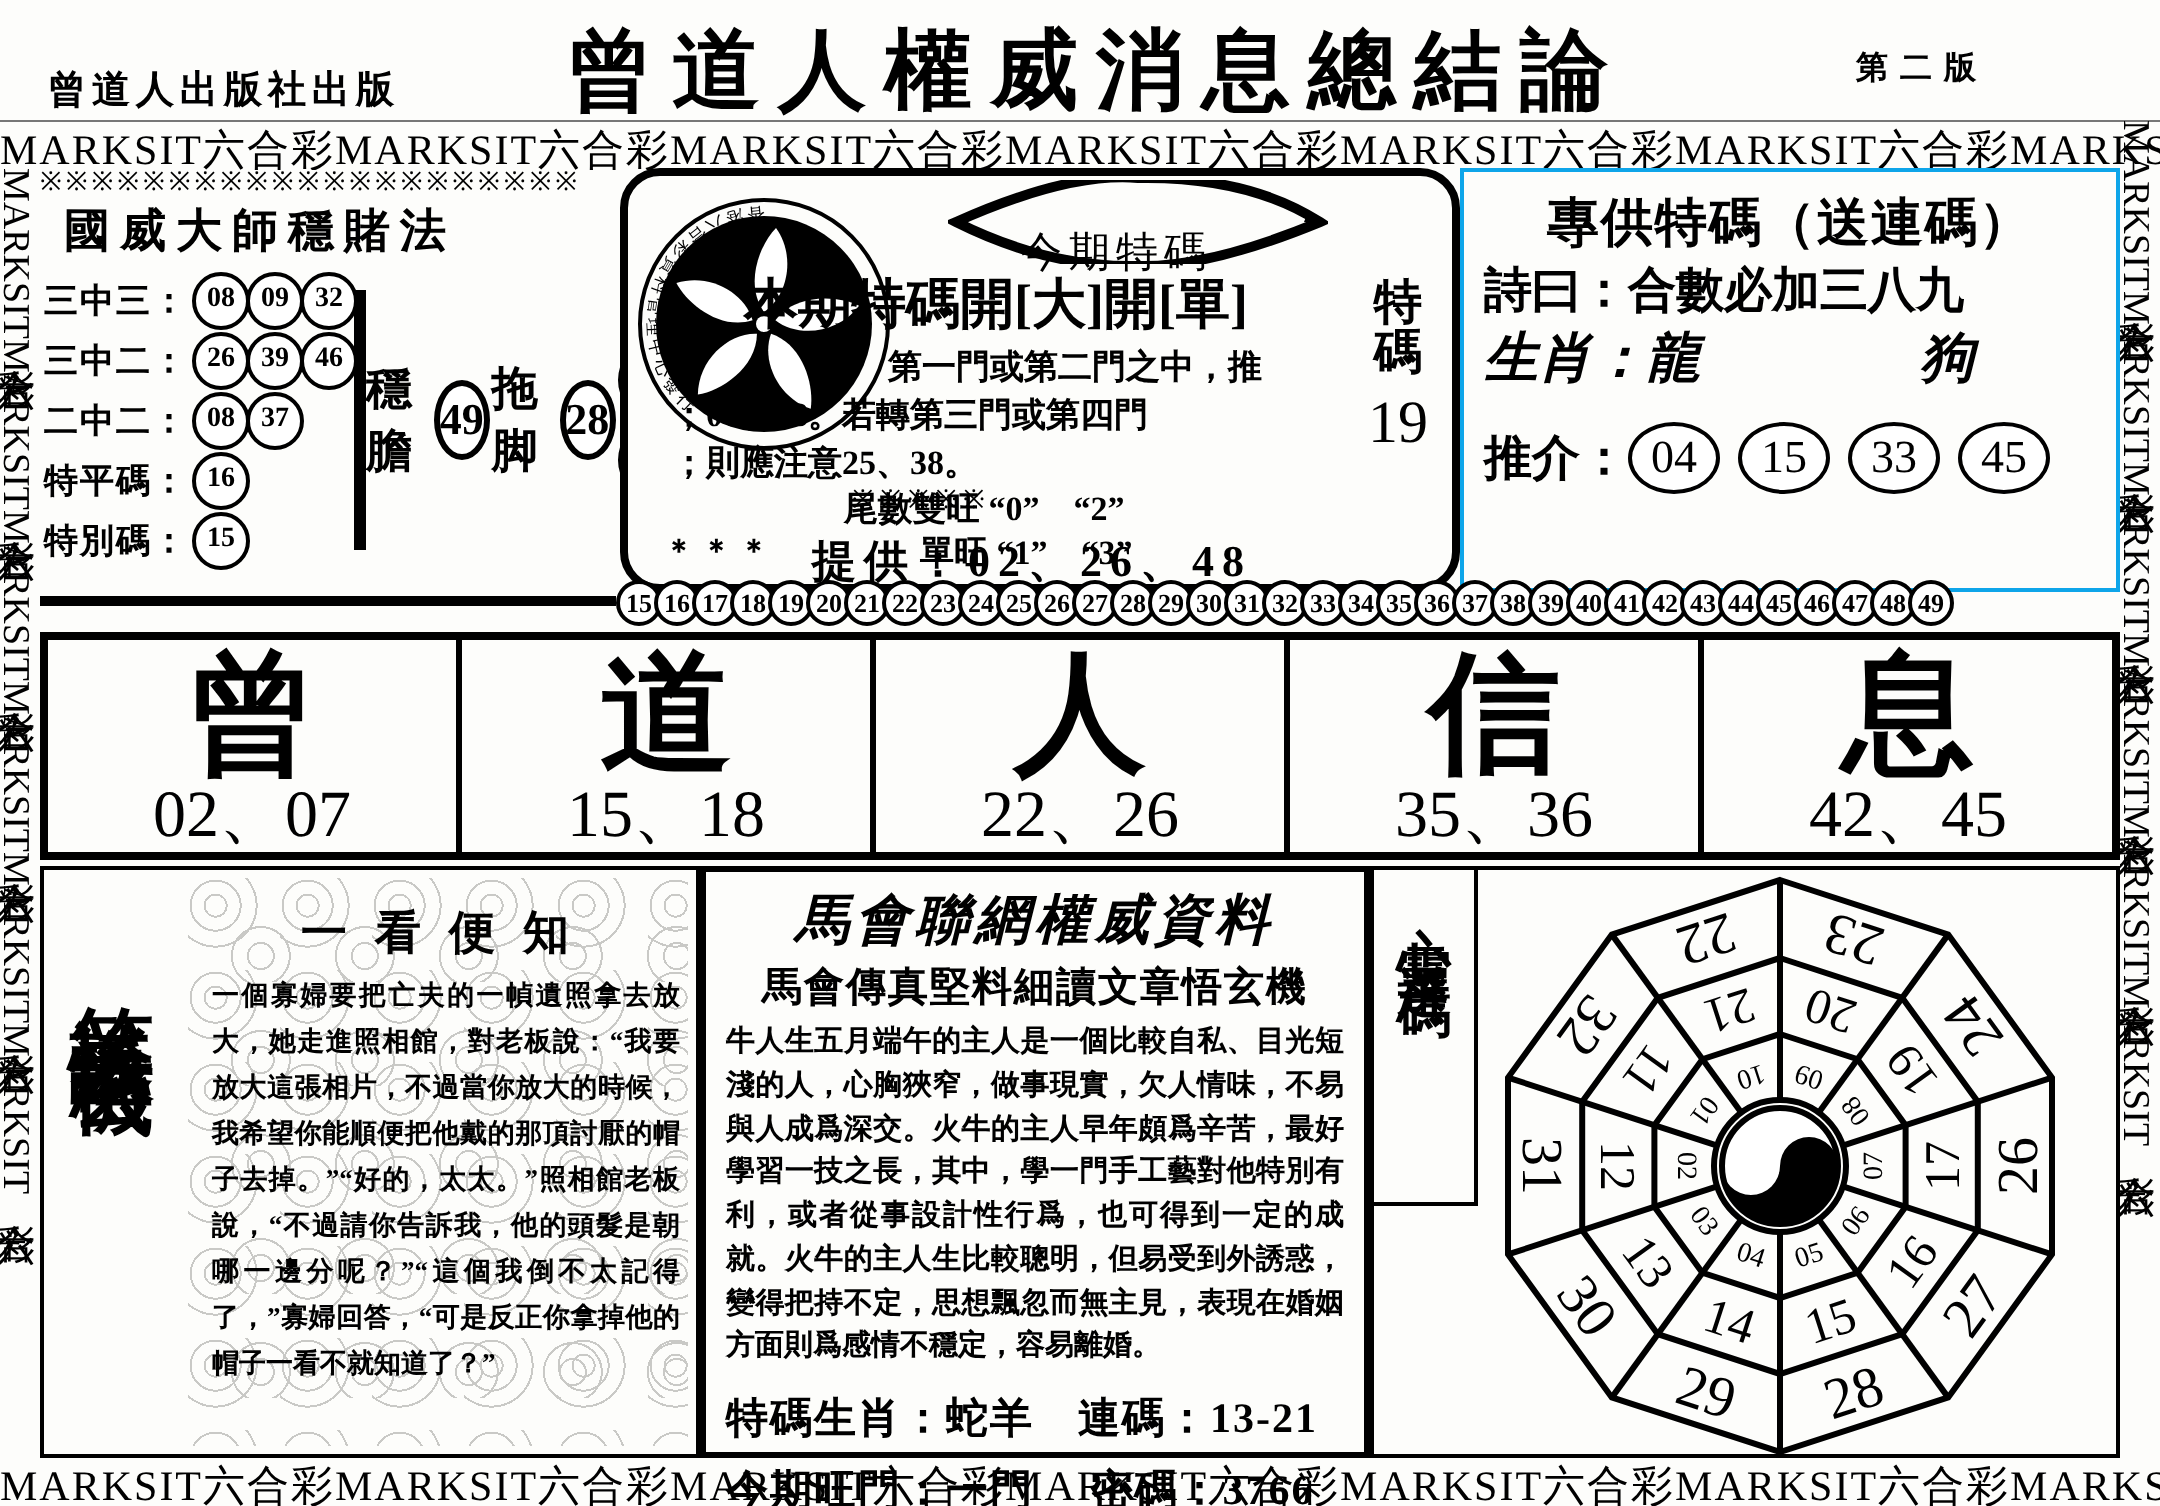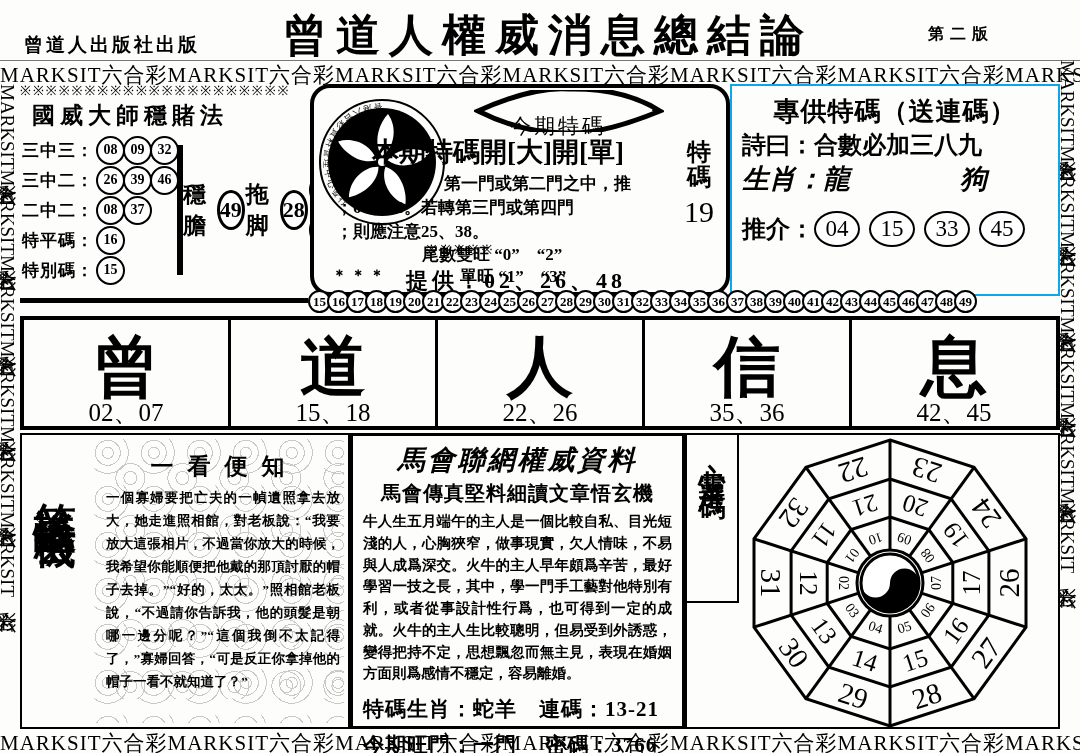--- a/index.html
+++ b/index.html
@@ -44,21 +44,21 @@
   
   .stripbar{left:0;top:214px;width:288px;height:5px;background:#000;}
   .strip{left:288px;top:206px;width:752px;height:24px;display:flex;}
   .snum{flex:0 0 auto;display:inline-flex;align-items:center;justify-content:center;width:23px;height:23px;
     border:2px solid #000;border-radius:50%;font-size:13px;font-weight:bold;background:#fff;margin-right:-4px;box-sizing:border-box;}
   
   .wtable{left:0;top:232px;width:1040px;height:114px;border:4px solid #000;box-sizing:border-box;display:flex;}
   .wcell{flex:1;border-right:3px solid #000;display:flex;flex-direction:column;align-items:center;justify-content:flex-end;overflow:hidden;}
   .wcell:last-child{border-right:none;}
   .wchar{font-size:66px;font-weight:bold;line-height:0.95;}
-  .wnums{font-size:25px;line-height:1.1;}
+  .wnums{font-size:33px;line-height:1.1;}
   
   .boxL{left:0;top:349px;width:330px;height:296px;border:2px solid #000;box-sizing:border-box;overflow:hidden;}
   .swirl{position:absolute;left:72px;top:4px;right:4px;bottom:4px;
     background-image:radial-gradient(circle at 30% 30%, transparent 0 5px, #c9c9c6 5px 6px, transparent 6px 12px, #c9c9c6 12px 13px, transparent 13px 20px, #c9c9c6 20px 21px, transparent 21px),
                      radial-gradient(circle at 70% 75%, transparent 0 6px, #c9c9c6 6px 7px, transparent 7px 14px, #c9c9c6 14px 15px, transparent 15px);
     background-size:46px 46px,52px 52px;}
   .side-title{writing-mode:vertical-rl;font-size:42px;font-weight:bold;letter-spacing:6px;line-height:1;}
   .joke-title{font-size:23px;font-weight:bold;letter-spacing:14px;text-align:center;white-space:nowrap;}
   .joke-body{font-size:13.5px;font-weight:bold;line-height:1.7;text-align:justify;}
   .boxM{left:330px;top:349px;width:335px;height:296px;border:3px solid #000;box-sizing:border-box;padding:6px 10px;}

